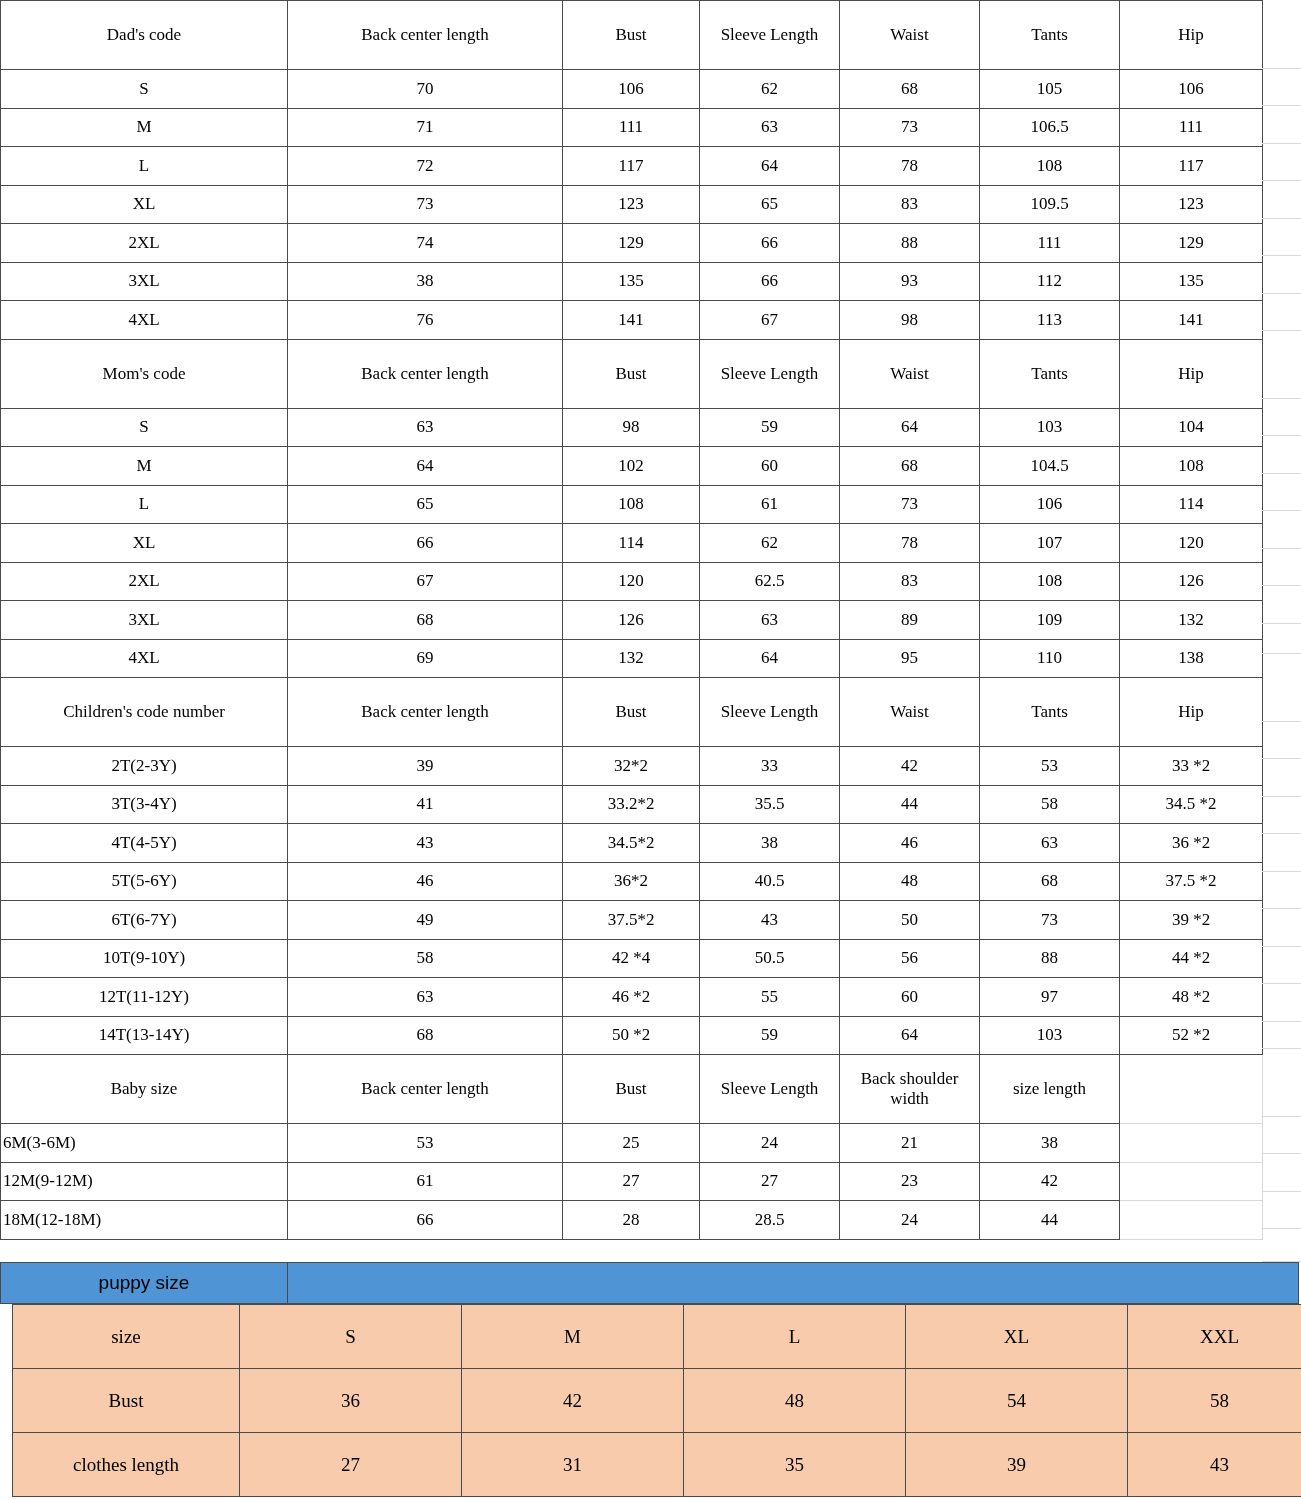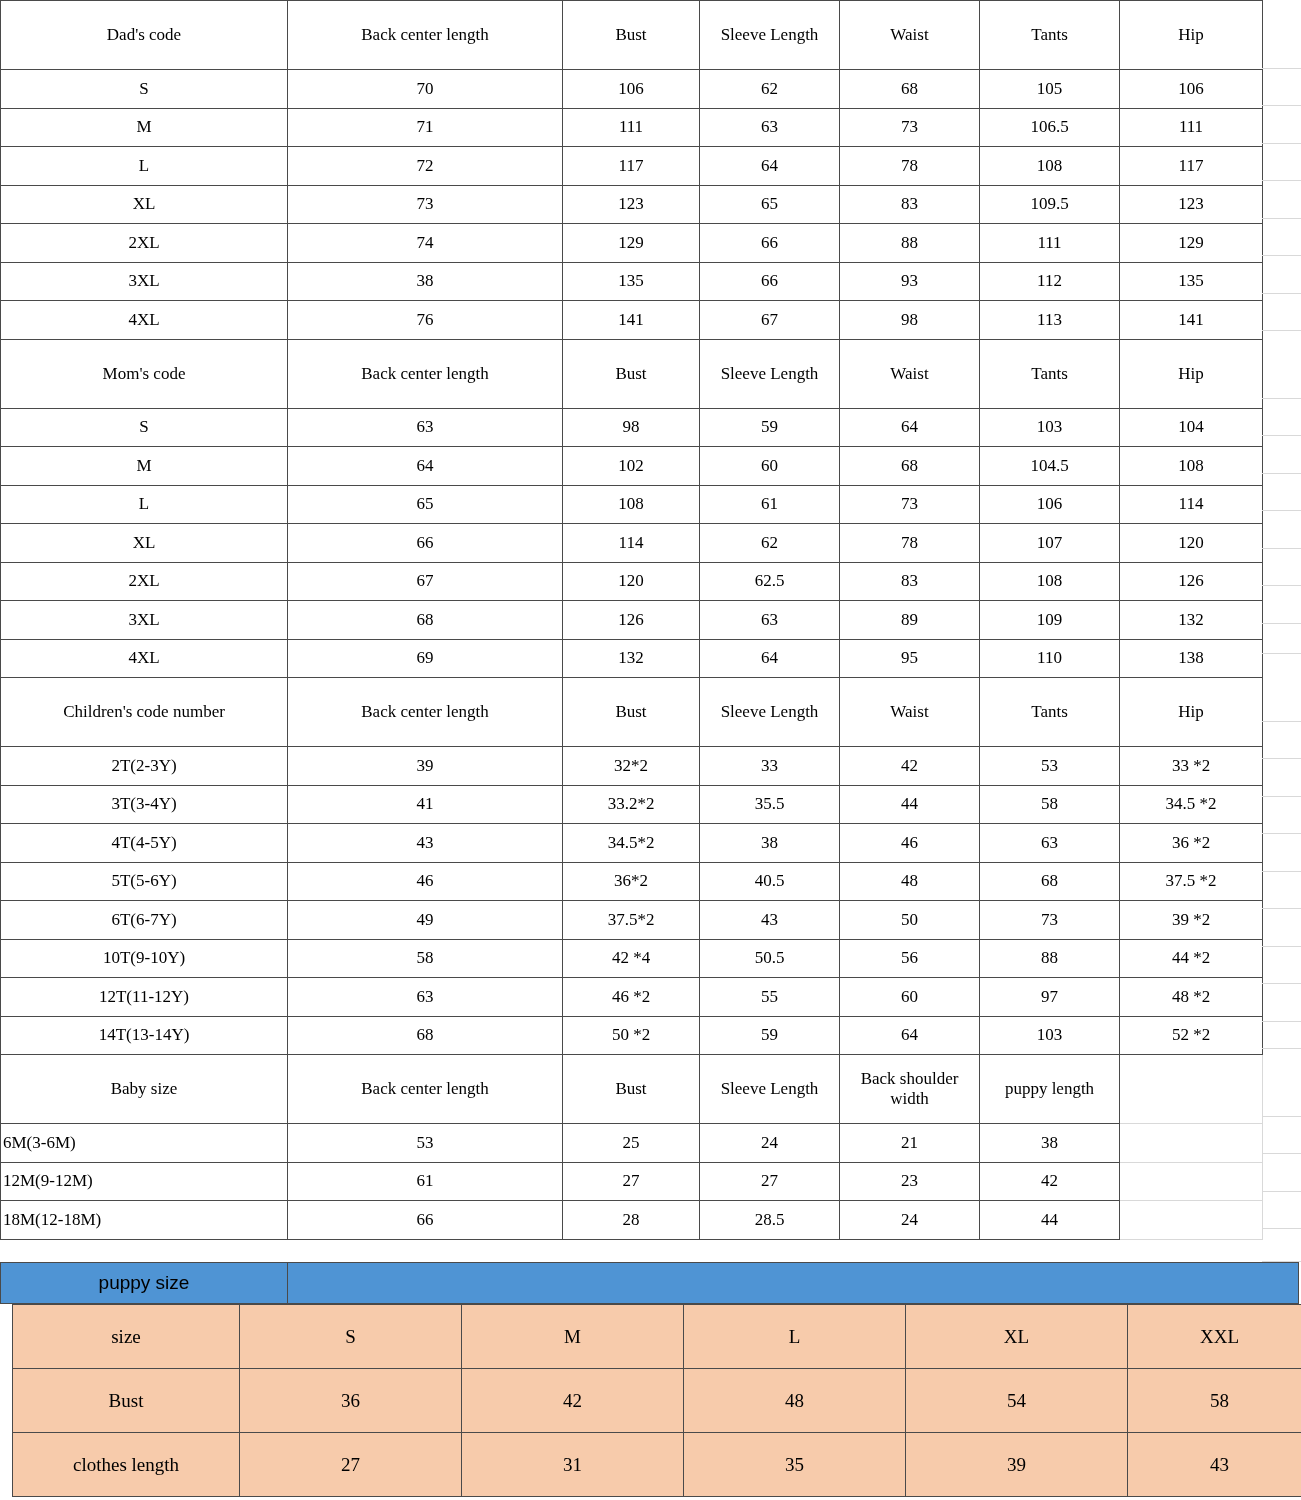--- a/index.html
+++ b/index.html
@@ -372,21 +372,21 @@
         <td class="red">103</td>
         <td>52 *2</td>
       </tr>
 
       <tr>
         <td class="hdr">Baby size</td>
         <td class="hdr">Back center length</td>
         <td class="hdr">Bust</td>
         <td class="hdr two-line">Sleeve Length</td>
         <td class="hdr two-line">Back shoulder width</td>
-        <td class="hdr" style="font-size:17px;">puppy length</td>
+        <td class="hdr" style="font-size:17px;">size length</td>
         <td class="blank-cell"></td>
       </tr>
       <tr class="datarow">
         <td class="baby-label">6M(3-6M)</td>
         <td>53</td>
         <td>25</td>
         <td>24</td>
         <td>21</td>
         <td>38</td>
         <td class="blank-cell"></td>

